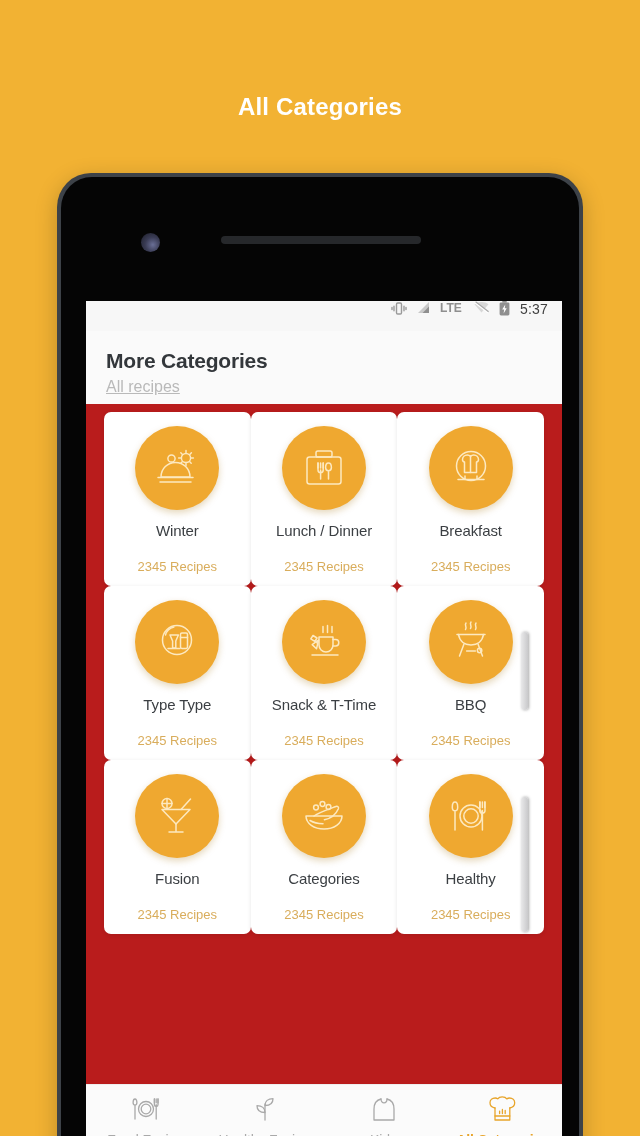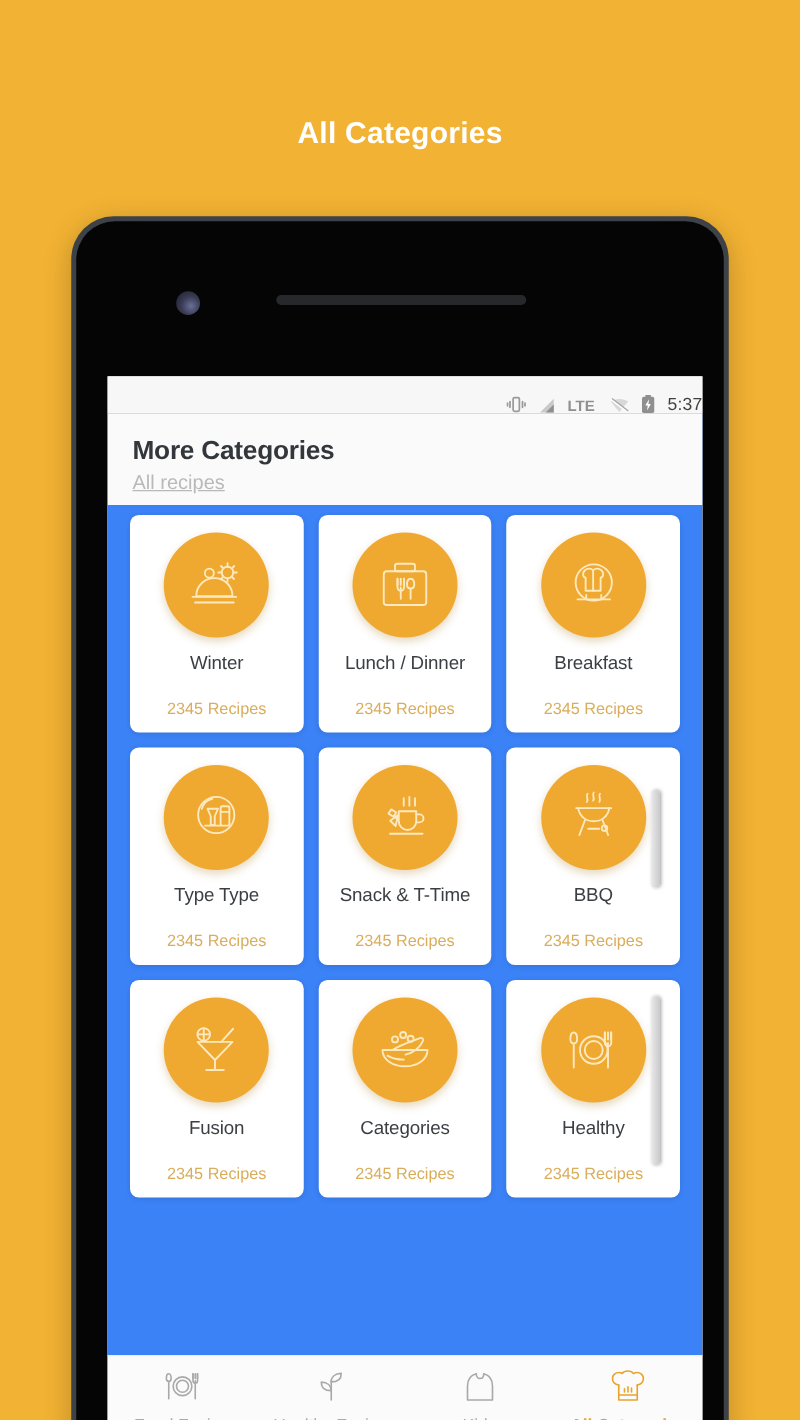--- a/index.html
+++ b/index.html
@@ -92,22 +92,23 @@
     overflow: hidden;
     display: flex;
     flex-direction: column;
   }
 
   
   .statusbar {
     height: 30px;
     background: #f7f7f7;
     display: flex;
-    align-items: flex-end;
+    align-items: flex-start;
     justify-content: flex-end;
+    padding-right: 14px;
     gap: 9px;
     flex: 0 0 auto;
   }
   .statusbar svg { display: block; }
   .status-time {
     color: #404040;
     font-size: 14px;
     letter-spacing: 0.2px;
     margin-left: 1px;
   }
@@ -135,21 +136,21 @@
     font-size: 21px;
     color: #4a4a4a;
     letter-spacing: 0.2px;
   }
   .appbar-actions { display: flex; align-items: center; gap: 20px; }
   .appbar-actions svg { display: block; cursor: pointer; }
 
   
   .content {
     flex: 1 1 auto;
-    background: #3b82f6;
+    background: #b91c1c;
     overflow: hidden;
     position: relative;
   }
   .section-head {
     padding: 18px 20px 8px 20px;
     background: #fafafa;
   }
   .section-title {
     font-size: 21px;
     font-weight: bold;
@@ -159,21 +160,20 @@
   .section-sub {
     font-size: 16px;
     color: #b9b9b9;
     margin-top: 5px;
     text-decoration: underline;
   }
 
   .grid {
     display: grid;
     grid-template-columns: repeat(3, 1fr);
-    gap: 12px;
     padding: 8px 18px 14px 18px;
   }
 
   .cat-card {
     background: #ffffff;
     border-radius: 7px;
     box-shadow: 0 1px 4px rgba(0,0,0,0.10);
     padding: 14px 4px 12px 4px;
     text-align: center;
     cursor: pointer;

